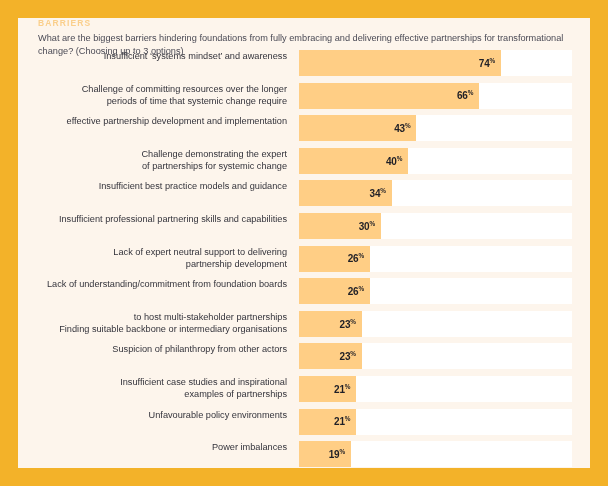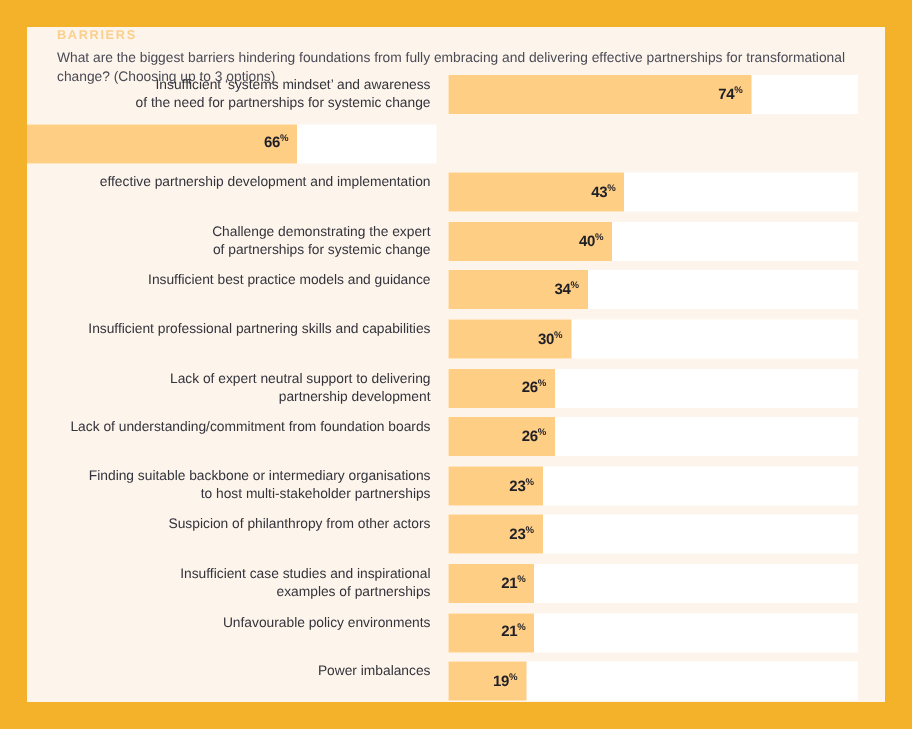--- a/index.html
+++ b/index.html
@@ -96,29 +96,32 @@
 
   <div id="header">
     <div id="eyebrow">BARRIERS</div>
     <div id="subtitle">What are the biggest barriers hindering foundations from fully embracing and delivering effective partnerships for transformational change? (Choosing up to 3 options)</div>
   </div>
 
   <div id="rows">
       <div class="row">
         <div class="row-label">
           <div>Insufficient ‘systems mindset’ and awareness</div>
-          <div>of the need for partnerships for systemic change</div>
         </div>
         <div class="track">
           <div class="bar" style="width: 202.02px;">
             <span class="bar-value">74<span class="pct">%</span></span>
           </div>
         </div>
       </div>
       <div class="row">
+        <div class="row-label">
+          <div>Challenge of committing resources over the longer</div>
+          <div>periods of time that systemic change require</div>
+        </div>
         <div class="track">
           <div class="bar" style="width: 180.18px;">
             <span class="bar-value">66<span class="pct">%</span></span>
           </div>
         </div>
       </div>
       <div class="row">
         <div class="row-label">
           <div>effective partnership development and implementation</div>
         </div>
@@ -175,22 +178,22 @@
           <div>Lack of understanding/commitment from foundation boards</div>
         </div>
         <div class="track">
           <div class="bar" style="width: 70.98px;">
             <span class="bar-value">26<span class="pct">%</span></span>
           </div>
         </div>
       </div>
       <div class="row">
         <div class="row-label">
+          <div>to host multi-stakeholder partnerships</div>
           <div>Finding suitable backbone or intermediary organisations</div>
-          <div>to host multi-stakeholder partnerships</div>
         </div>
         <div class="track">
           <div class="bar" style="width: 62.79px;">
             <span class="bar-value">23<span class="pct">%</span></span>
           </div>
         </div>
       </div>
       <div class="row">
         <div class="row-label">
           <div>Suspicion of philanthropy from other actors</div>

